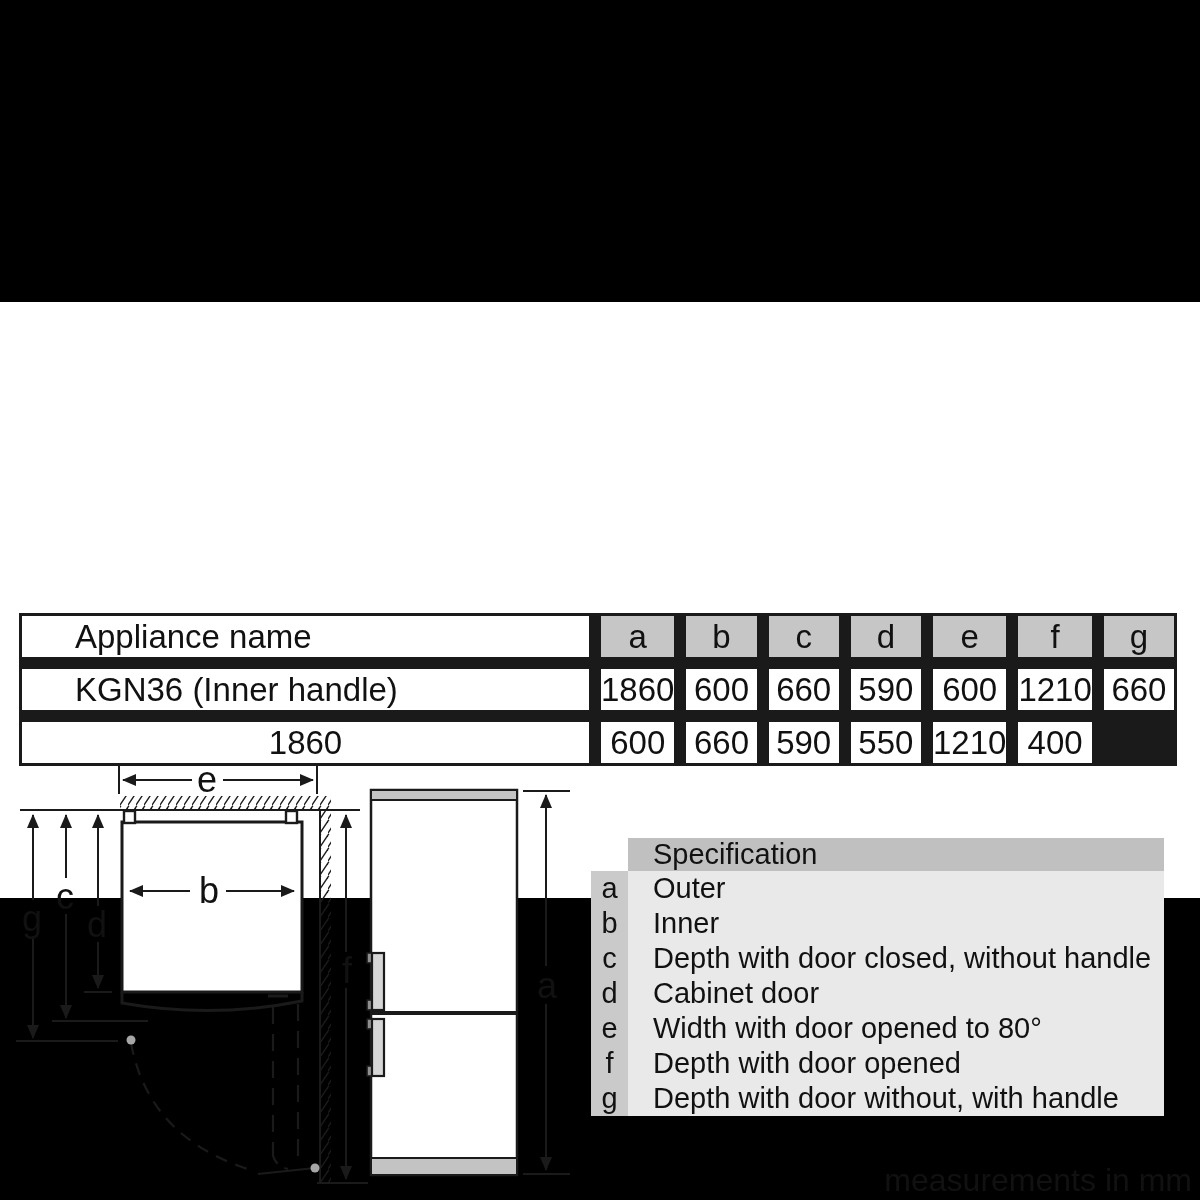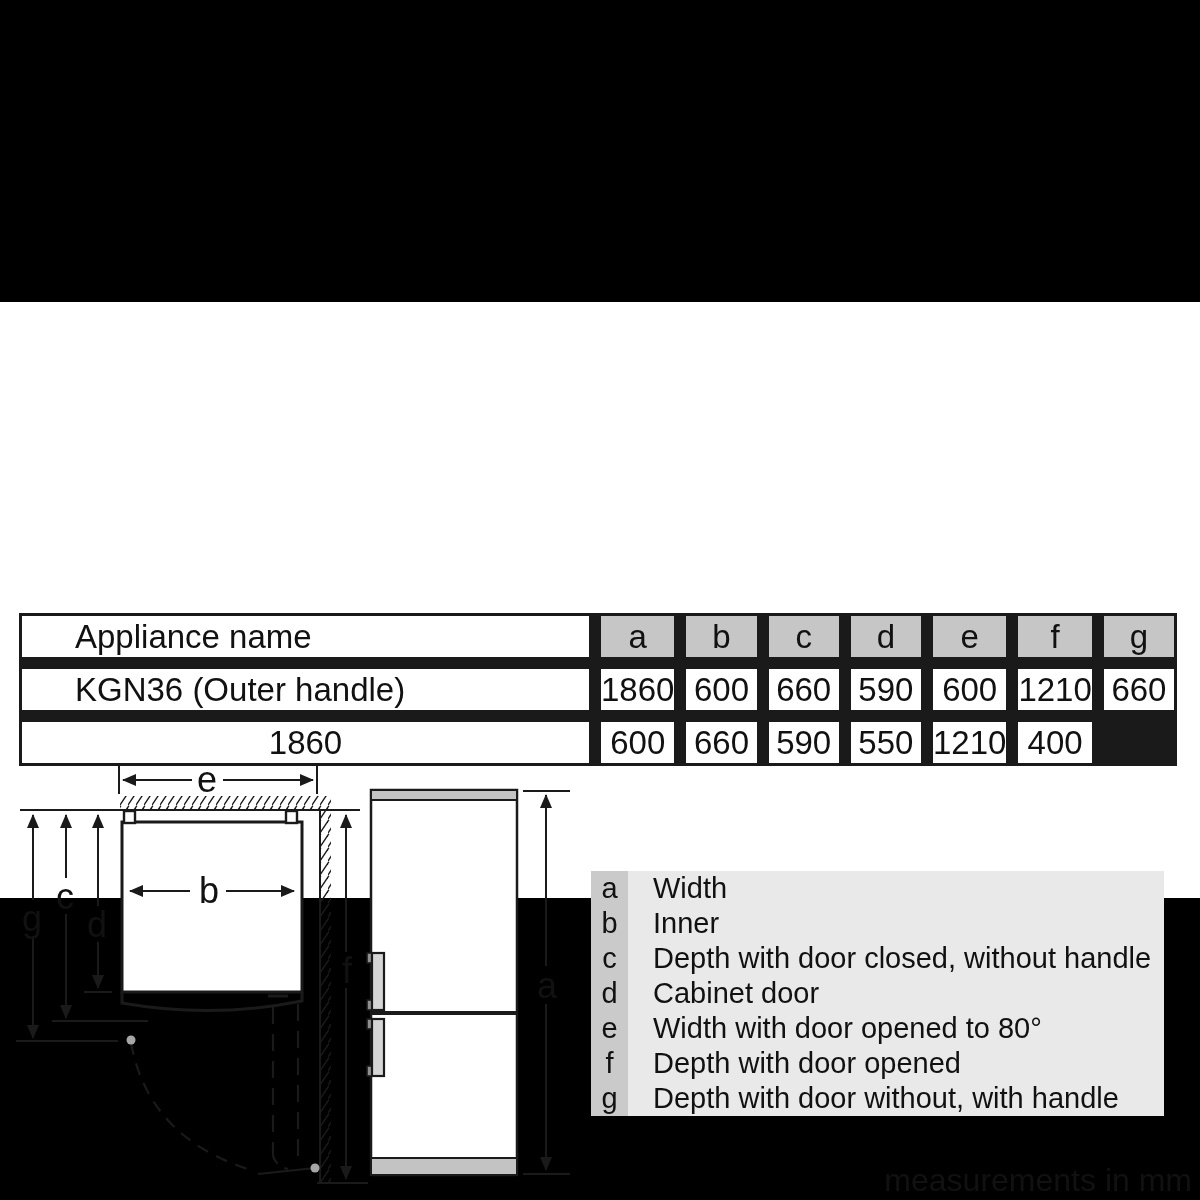--- a/index.html
+++ b/index.html
@@ -41,21 +41,21 @@
     <div class="dim-table">
       <div class="name">Appliance name</div>
       <div class="th">a</div>
       <div class="th">b</div>
       <div class="th">c</div>
       <div class="th">d</div>
       <div class="th">e</div>
       <div class="th">f</div>
       <div class="th">g</div>
 
-      <div class="name">KGN36 (Outer handle)</div>
+      <div class="name">KGN36 (Inner handle)</div>
       <div>1860</div>
       <div>600</div>
       <div>660</div>
       <div>590</div>
       <div>600</div>
       <div>1210</div>
       <div>660</div>
 
       <div>1860</div>
       <div>600</div>
@@ -144,24 +144,25 @@
         <rect x="372" y="717" width="12" height="57" fill="#d6d6d6" stroke-width="2.2"></rect>
 
         <path d="M523,489 H570" stroke-width="2"></path>
         <path d="M523,872 H570" stroke-width="2"></path>
         <path d="M546,664 L546,493" stroke-width="2" marker-end="url(#arr)"></path>
         <path d="M546,702 L546,868" stroke-width="2" marker-end="url(#arr)"></path>
         <text class="dim-letter" x="547" y="696" text-anchor="middle" stroke="none">a</text>
       </g>
     </svg>
 
+    <div class="spec-title">Specification</div>
     <div class="spec-body">
       <div class="spec-row">
         <div class="spec-key">a</div>
-        <div class="spec-label">Width</div>
+        <div class="spec-label">Outer</div>
       </div>
       <div class="spec-row">
         <div class="spec-key">b</div>
         <div class="spec-label">Inner</div>
       </div>
       <div class="spec-row">
         <div class="spec-key">c</div>
         <div class="spec-label">Depth with door closed, without handle</div>
       </div>
       <div class="spec-row">

